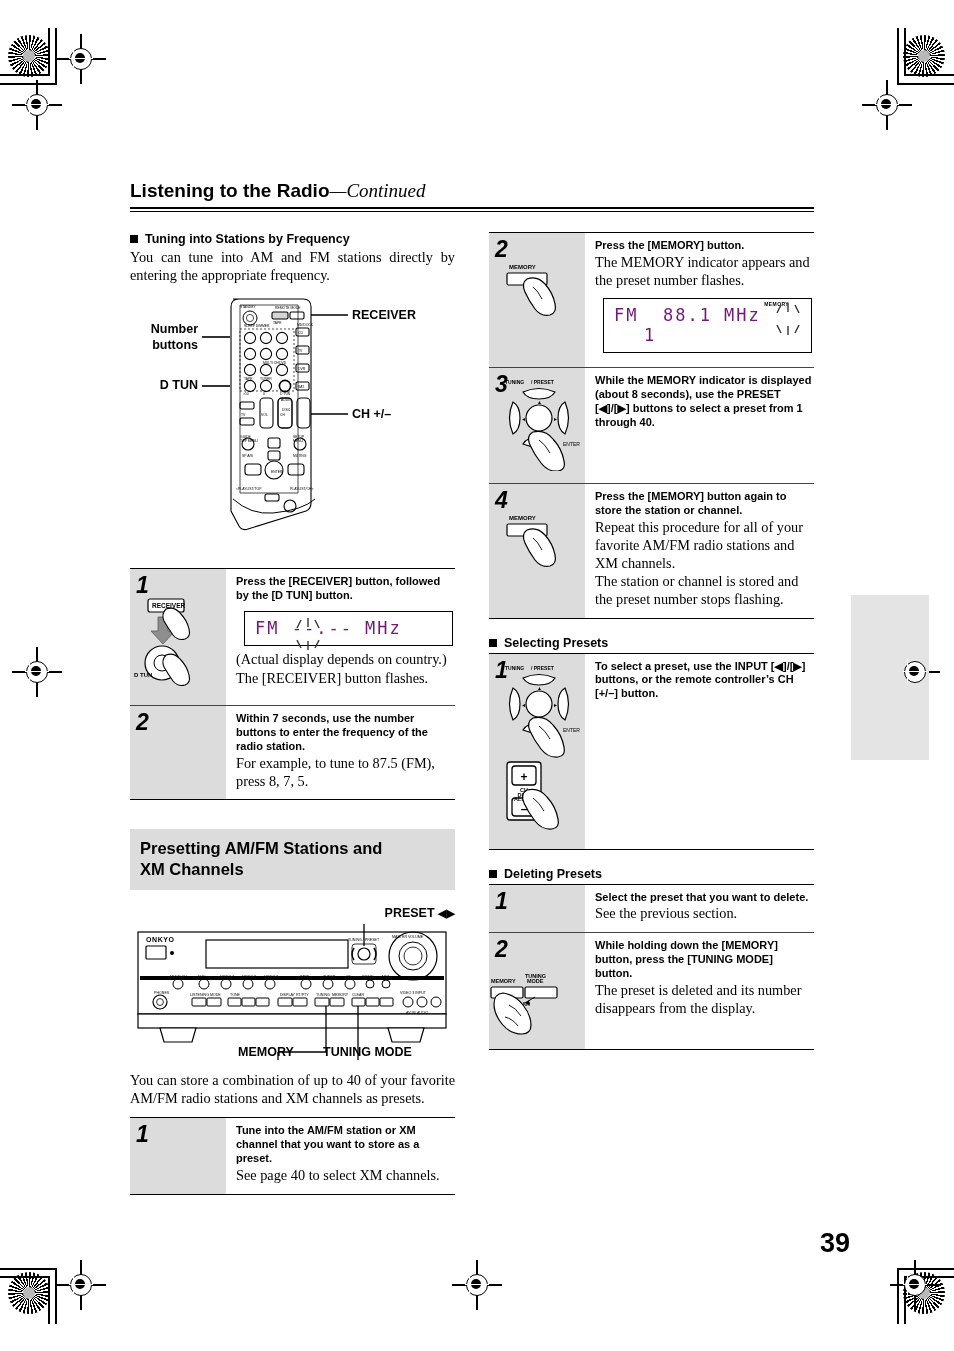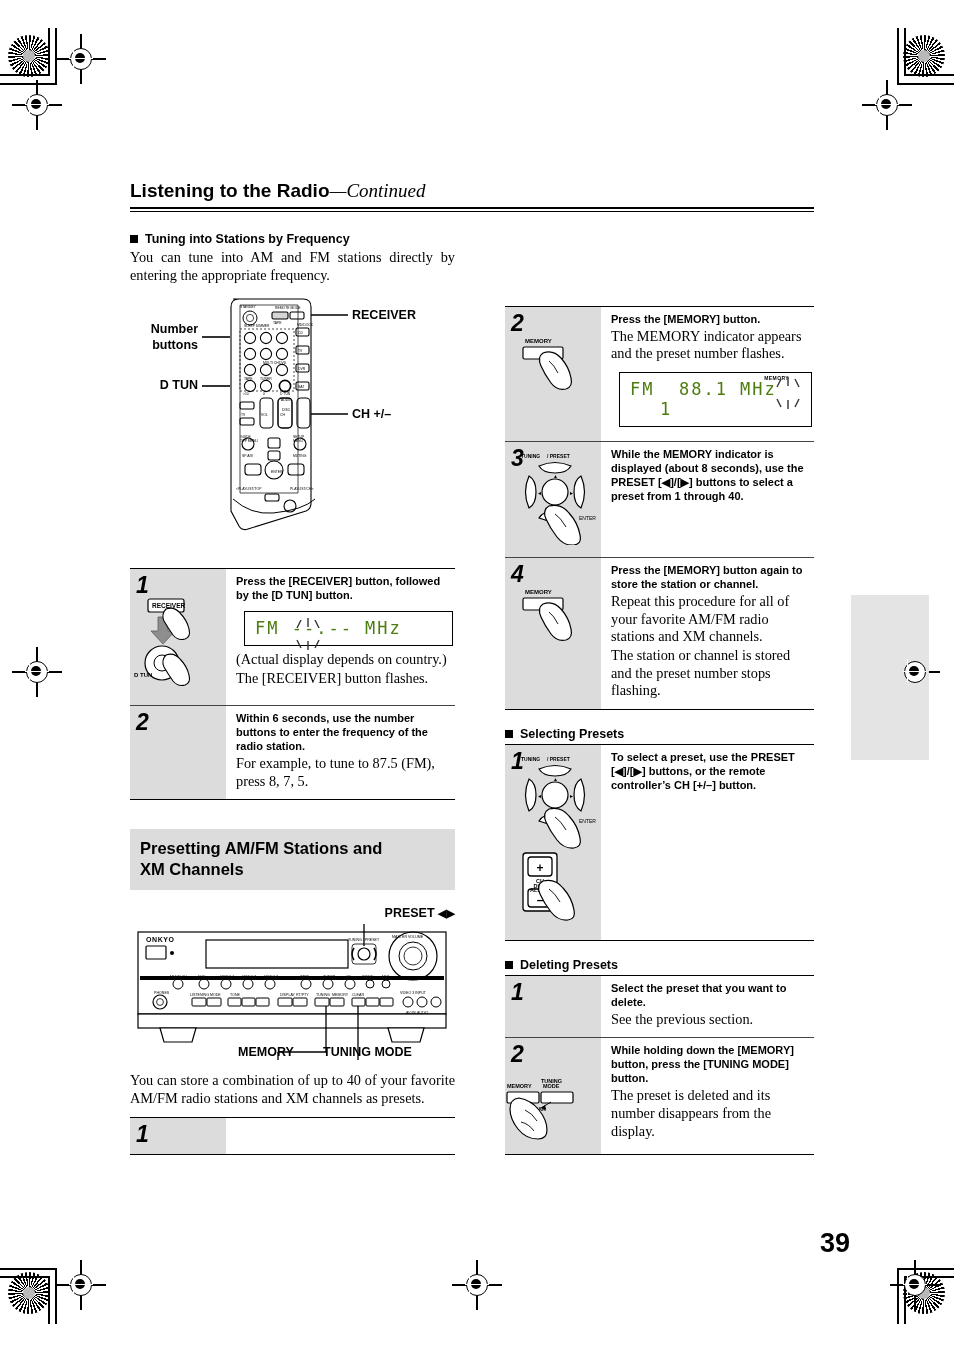--- a/index.html
+++ b/index.html
@@ -82,21 +82,21 @@
     font-style: italic;
     font-size: 19px;
   }
   .rule-double {
     border-top: 2.5px solid #000;
     border-bottom: 1.2px solid #000;
     height: 2px;
     margin-bottom: 20px;
   }
 
-  .cols { display: flex; gap: 50px; align-items: flex-end; }
+  .cols { display: flex; gap: 34px; }
   .col { width: 325px; }
 
   
   .sechead {
     font-family: "Liberation Sans", sans-serif;
     font-size: 12.5px; font-weight: bold;
     display: flex; align-items: center; gap: 7px;
     margin-bottom: 3px;
   }
   .sechead .sq {
@@ -154,21 +154,21 @@
     border: 1.6px solid #000;
     background: #fff;
     margin: 7px 0 5px 8px;
     padding: 6px 10px 7px 10px;
     position: relative;
   }
   .lcd .seg {
     font-family: "DejaVu Sans Mono", monospace;
     font-size: 17px;
     letter-spacing: 2px;
-    color: #4d7c0f;
+    color: #701a75;
     white-space: pre;
   }
   .lcd .memlab {
     position: absolute;
     font-family: "Liberation Sans", sans-serif;
     font-size: 5px; font-weight: bold; letter-spacing: .4px;
   }
   .flashmark {
     position: absolute;
     width: 30px; height: 36px;
@@ -423,21 +423,21 @@
             <div class="step-sub">(Actual display depends on country.)</div>
             <div class="step-sub">The [RECEIVER] button flashes.</div>
           </div>
         </div>
 
         <div class="steprow">
           <div class="stepnum-cell">
             <div class="stepnum">2</div>
           </div>
           <div class="stepbody">
-            <div class="step-title">Within 6 seconds, use the number buttons to enter the frequency of the radio station.</div>
+            <div class="step-title">Within 7 seconds, use the number buttons to enter the frequency of the radio station.</div>
             <div class="step-sub">For example, to tune to 87.5 (FM), press 8, 7, 5.</div>
           </div>
         </div>
       </div>
 
       <div class="blockhead" style="margin-top:29px;">
         <div>Presetting AM/FM Stations and</div>
         <div>XM Channels</div>
       </div>
 
@@ -545,20 +545,24 @@
         <div class="callout" style="position:absolute;left:193px;top:139px;">TUNING MODE</div>
       </div>
 
       <div class="body-text" style="margin-top:6px;">You can store a combination of up to 40 of your favorite AM/FM radio stations and XM channels as presets.</div>
 
       <div class="steps" style="margin-top:10px;">
         <div class="steprow">
           <div class="stepnum-cell">
             <div class="stepnum">1</div>
           </div>
+          <div class="stepbody">
+            <div class="step-title">Tune into the AM/FM station or XM channel that you want to store as a preset.</div>
+            <div class="step-sub">See page 40 to select XM channels.</div>
+          </div>
         </div>
       </div>
 
     </div>
 
     <div class="col">
 
       <div class="steps">
 
         <div class="steprow">
@@ -677,21 +681,21 @@
                 <text x="27" y="130" font-size="5.5">CH</text>
                 <text x="27" y="134.5" font-size="5.5">DISC</text>
                 <text x="27" y="139" font-size="5.5">ALBUM</text>
                 <text x="27" y="151" font-size="12">–</text>
               </g>
               <path d="M30 128 q12 -3 20 7 q9 10 11 22 q2 9 -6 10 q-10 1 -17 -8 q-7 -9 -11 -18 q-4 -9 3 -13 z" fill="#fff" stroke="#000" stroke-width="1.2"></path>
               <path d="M36 136 q6 4 11 13" fill="none" stroke="#000" stroke-width="0.9"></path>
             </svg>
           </div>
           <div class="stepbody">
-            <div class="step-title">To select a preset, use the PRESET [◀]/[▶] buttons, or the remote controller’s CH [+/–] button.</div>
+            <div class="step-title">To select a preset, use the INPUT [◀]/[▶] buttons, or the remote controller’s CH [+/–] button.</div>
           </div>
         </div>
       </div>
 
       <div class="sechead" style="margin-top:17px;">
         <span class="sq"></span>
         <span>Deleting Presets</span>
       </div>
       <div class="steps">
         <div class="steprow">

